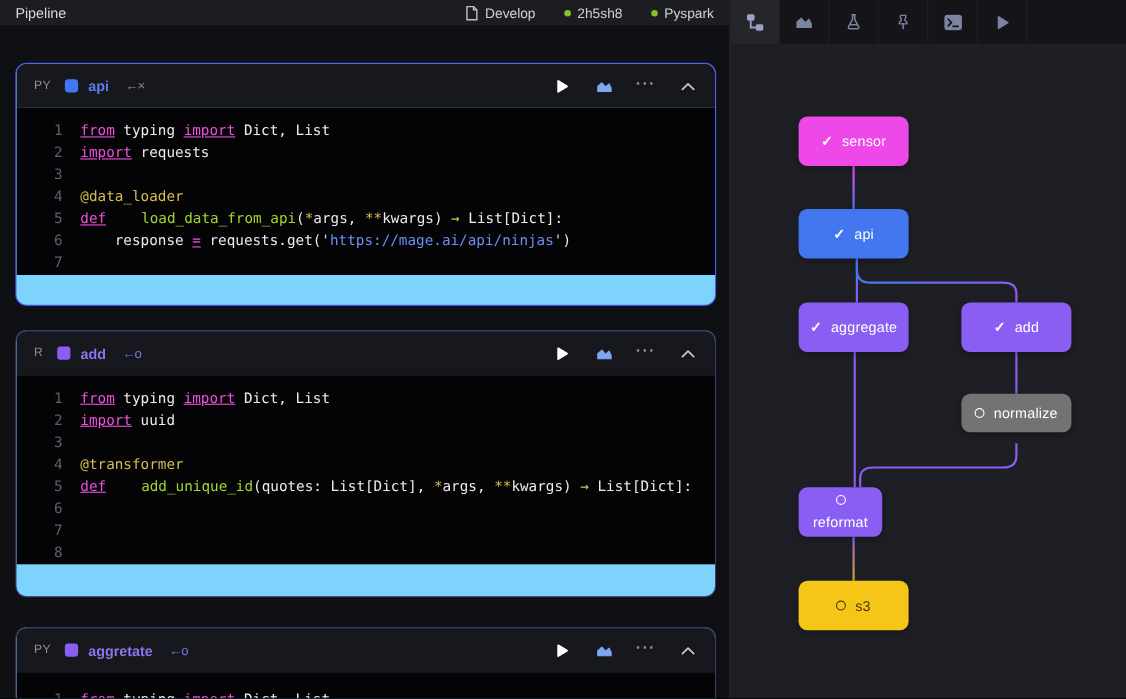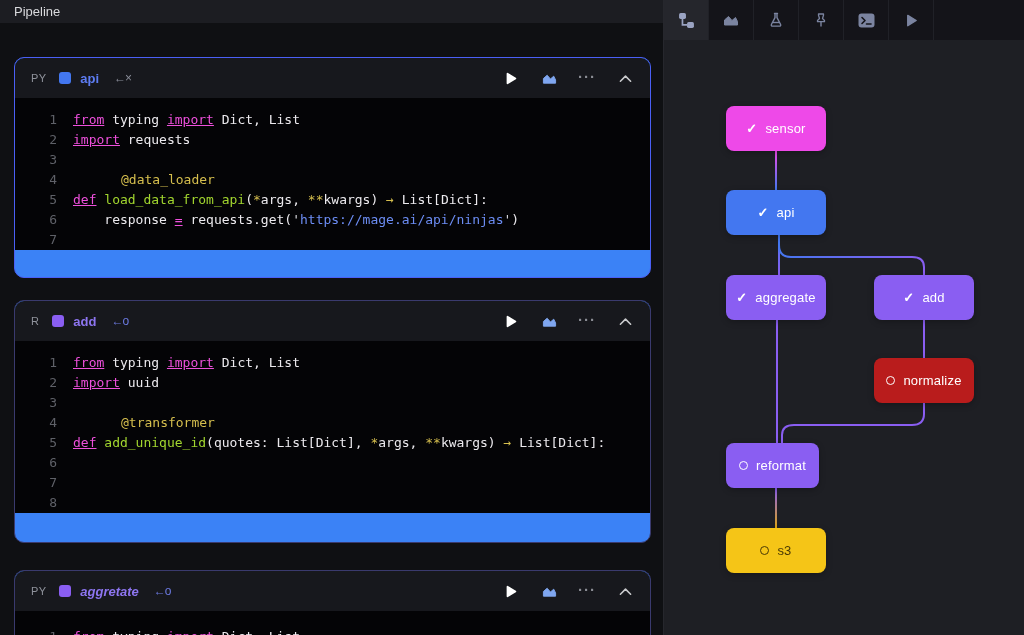--- a/index.html
+++ b/index.html
@@ -30,21 +30,21 @@
   .tb-cell.active { background:#25262c; color:#9aa3c2; }
   .tb-cell svg { display:block; }
   
   .left-panel {
     position:absolute; left:0; top:40px; width:663px; height:595px;
     background:#0f1013; overflow:hidden;
   }
   .block {
     position:absolute; left:14px; width:637px;
     border:1px solid #3a3a6e; border-radius:10px; overflow:hidden;
-    background:#3b82f6;
+    background:#7dd3fc;
   }
   .block-1 { top:17px;  height:221px; }
   .block-2 { top:260px; height:243px; }
   .block-3 { top:530px; height:120px; }
   .blk-header {
     height:40px; background:#17181d; display:flex; align-items:center;
     padding:0 16px; gap:9px;
   }
   .blk-lang { font-size:11px; color:#8f929b; letter-spacing:.3px; }
   .blk-square { width:12px; height:12px; border-radius:3px; display:inline-block; margin-left:4px; }
@@ -58,23 +58,23 @@
     background:#040406; padding-top:12px; cursor:text;
     font-family:"DejaVu Sans Mono","Liberation Mono",monospace;
     font-size:13px; line-height:20px;
   }
   .block-3 .code-area { padding-top:16px; }
   .code-line { display:flex; white-space:pre; }
   .ln { width:42px; text-align:right; padding-right:0; color:#5f6168; flex:none; }
   .lc { margin-left:16px; }
   .lc span { white-space:pre; }
   .tk-kw  { color:#ee50dc;text-decoration:underline; }
-  .tk-dec { color:#d6bf4e;margin-left:48px; }
+  .tk-dec { color:#d6bf4e; }
   .tk-op  { color:#d6bf4e; }
-  .tk-fn  { color:#a2d62f; }
+  .tk-fn  { color:#a2d62f;margin-left:24px; }
   .tk-str { color:#6d8ef5; }
   .tk-q   { color:#dcdce0; }
   .tk-txt { color:#eceaee; }
   
   .right-panel {
     position:absolute; left:663px; top:40px; width:361px; height:595px;
     background:#1e1f24; overflow:hidden; border-left:1px solid #26272d;
   }
   #edge-svg { position:absolute; left:0; top:0; }
   .gnode {
@@ -85,20 +85,37 @@
   .st-check { font-size:13px; font-weight:700; }
   .st-circle { width:9px; height:9px; border:1.5px solid currentColor; border-radius:50%; display:inline-block; }
 </style>
 </head>
 <body>
 
 <div class="stage">
 
   <div class="topbar-left">
     <span class="tb-title">Pipeline</span>
+    <div class="tb-right">
+      <span class="tb-item">
+        <svg width="12" height="14" viewBox="0 0 12 14">
+          <path d="M1.5 1 h6 l3 3 v9 h-9 z" fill="none" stroke="#bfc1c7" stroke-width="1.3"></path>
+          <path d="M7.5 1 v3 h3" fill="none" stroke="#bfc1c7" stroke-width="1.3"></path>
+        </svg>
+        <span>Develop</span>
+      </span>
+      <span class="tb-item">
+        <span class="dot"></span>
+        <span>2h5sh8</span>
+      </span>
+      <span class="tb-item">
+        <span class="dot"></span>
+        <span>Pyspark</span>
+      </span>
+    </div>
   </div>
 
   <div class="toolbar">
     <div class="tb-cell active">
       <svg width="17" height="17" viewBox="0 0 16 16">
         <rect x="1" y="1" width="6.5" height="5.5" rx="1.5" fill="currentColor"></rect>
         <rect x="8.5" y="9.5" width="6.5" height="5.5" rx="1.5" fill="currentColor"></rect>
         <path d="M4.2 6.5 V12.2 H8.5" fill="none" stroke="currentColor" stroke-width="1.6"></path>
       </svg>
     </div>
@@ -203,21 +220,21 @@
           <div class="code-line"><span class="ln">6</span></div>
           <div class="code-line"><span class="ln">7</span></div>
           <div class="code-line"><span class="ln">8</span></div>
         </div>
     </div>
 
     <div class="block block-3" style="border-color: rgb(58, 58, 110);">
       <div class="blk-header">
         <span class="blk-lang">PY</span>
         <span class="blk-square" style="background: rgb(138, 94, 242);"></span>
-        <span class="blk-title" style="color: rgb(141, 117, 240); font-style: italic;">aggretate</span>
+        <span class="blk-title" style="color: rgb(141, 117, 240);">aggretate</span>
         <span class="blk-glyph" style="color: rgb(107, 121, 224);">←o</span>
         <span class="spacer"></span>
         <span class="hicon">
           <svg width="14" height="15" viewBox="0 0 16 16">
               <path d="M4 2.5 L13 8 L4 13.5 Z" fill="#fff" stroke="#fff" stroke-width="2" stroke-linejoin="round"></path>
             </svg>
         </span>
         <span class="hicon">
           <svg width="15" height="15" viewBox="0 0 16 16">
               <path d="M1.5 13 V8 L5.5 4.5 L9 8.5 L12.5 5.5 L14.5 9.5 V13 Z" fill="#7fa6f0" stroke="#7fa6f0" stroke-linejoin="round"></path>
@@ -275,25 +292,25 @@
           <span>api</span>
         </div>
         <div class="gnode" style="left: 62px; top: 235px; width: 100px; height: 45px; background: rgb(138, 94, 242); color: rgb(255, 255, 255);">
           <span class="st-check">✓</span>
           <span>aggregate</span>
         </div>
         <div class="gnode" style="left: 210px; top: 235px; width: 100px; height: 45px; background: rgb(138, 94, 242); color: rgb(255, 255, 255);">
           <span class="st-check">✓</span>
           <span>add</span>
         </div>
-        <div class="gnode" style="left: 210px; top: 318px; width: 100px; height: 45px; background: #b91c1c; color: rgb(255, 255, 255);">
+        <div class="gnode" style="left: 210px; top: 318px; width: 100px; height: 35px; background: #737373; color: rgb(255, 255, 255);">
           <span class="st-circle"></span>
           <span>normalize</span>
         </div>
-        <div class="gnode" style="left: 62px; top: 403px; width: 93px; height: 45px; background: rgb(138, 94, 242); color: rgb(255, 255, 255);">
+        <div class="gnode" style="left: 62px; top: 403px; width: 76px; height: 45px; background: rgb(138, 94, 242); color: rgb(255, 255, 255); flex-direction: column;">
           <span class="st-circle"></span>
           <span>reformat</span>
         </div>
         <div class="gnode" style="left: 62px; top: 488px; width: 100px; height: 45px; background: rgb(245, 197, 23); color: rgb(74, 58, 5);">
           <span class="st-circle"></span>
           <span>s3</span>
         </div>
       </div>
   </div>
 

